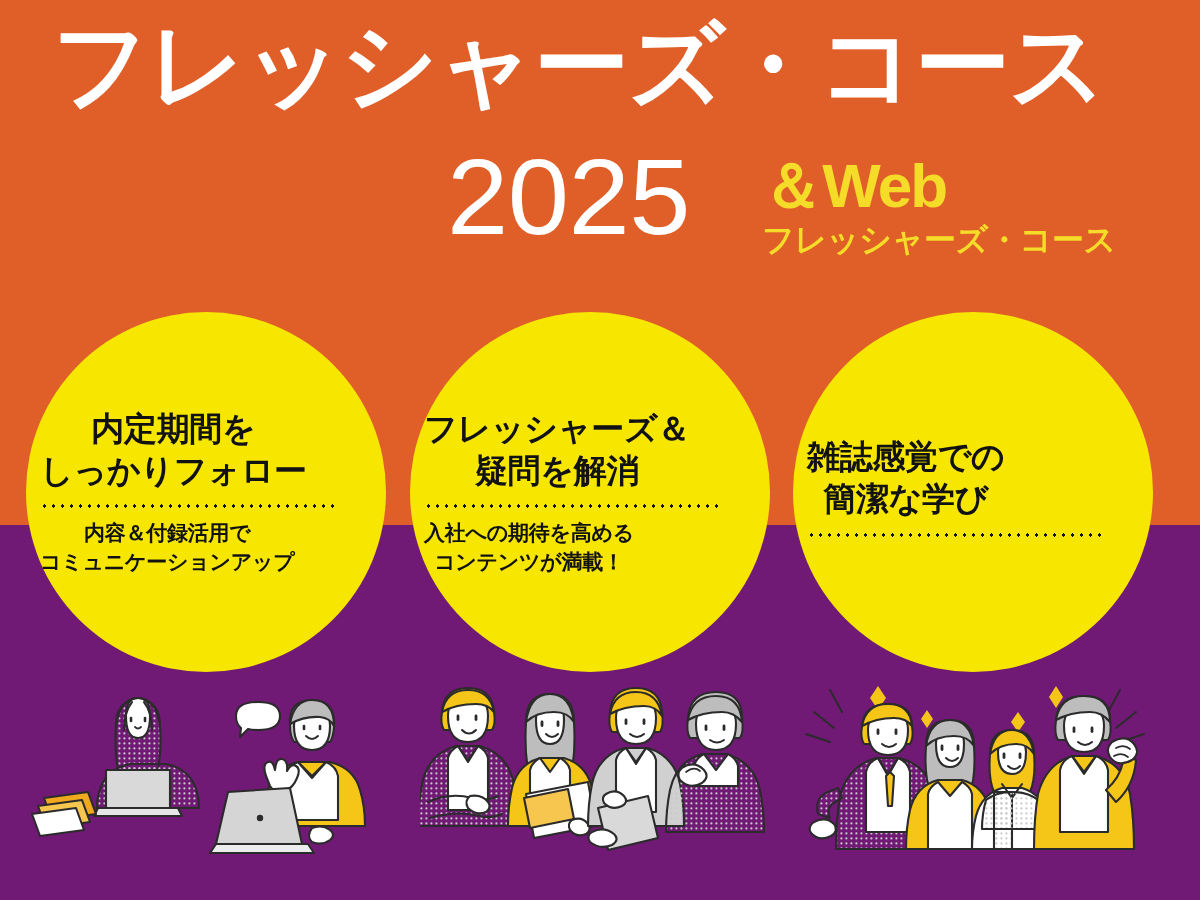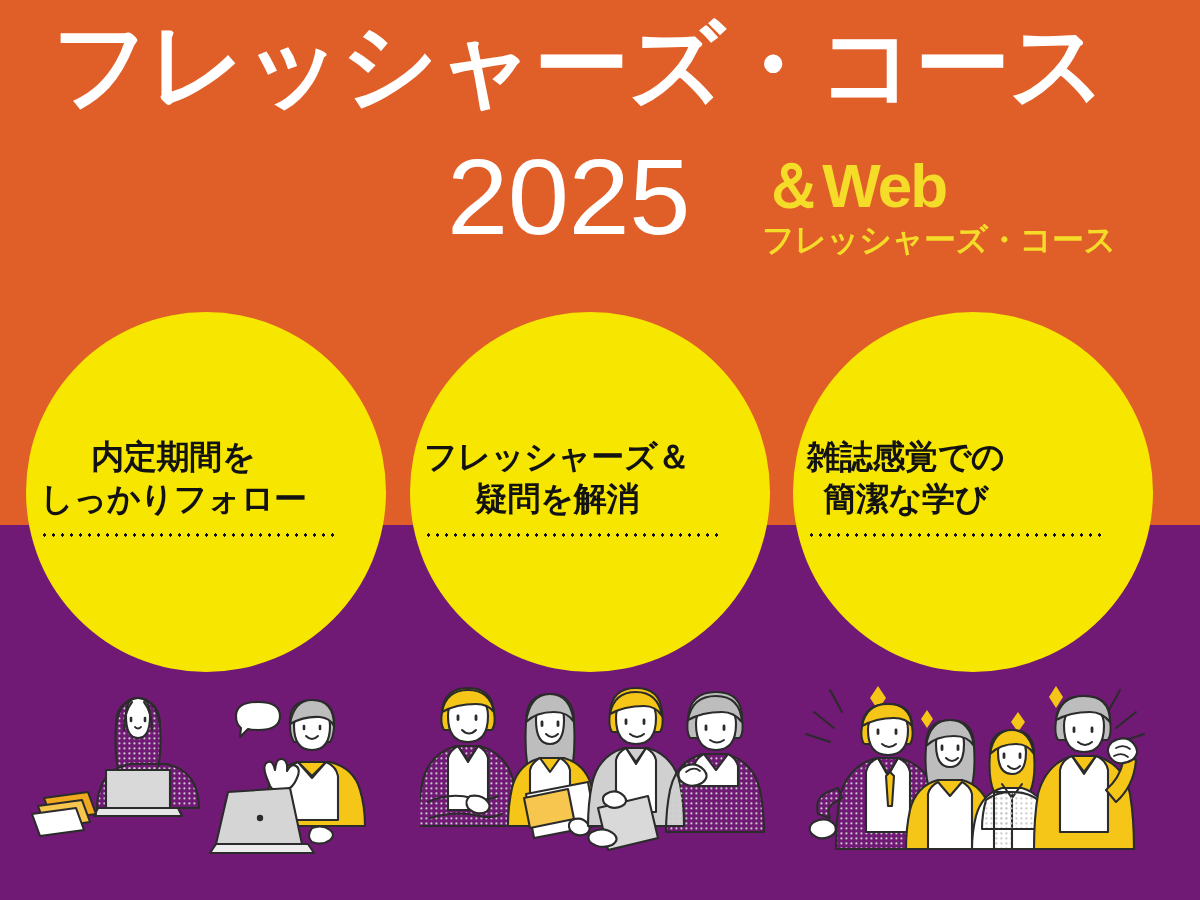--- a/index.html
+++ b/index.html
@@ -194,28 +194,36 @@
   </div>
 
   <div class="circles">
 
     <div class="circle circle-1">
       <div class="circle-heading">
         <div>内定期間を</div>
         <div>しっかりフォロー</div>
       </div>
       <div class="circle-divider"></div>
+      <div class="circle-sub">
+        <div>内容＆付録活用で</div>
+        <div>コミュニケーションアップ</div>
+      </div>
     </div>
 
     <div class="circle circle-2">
       <div class="circle-heading">
         <div>フレッシャーズ＆</div>
         <div>疑問を解消</div>
       </div>
       <div class="circle-divider"></div>
+      <div class="circle-sub">
+        <div>入社への期待を高める</div>
+        <div>コンテンツが満載！</div>
+      </div>
     </div>
 
     <div class="circle circle-3">
       <div class="circle-heading">
         <div>雑誌感覚での</div>
         <div>簡潔な学び</div>
       </div>
       <div class="circle-divider"></div>
     </div>
 

